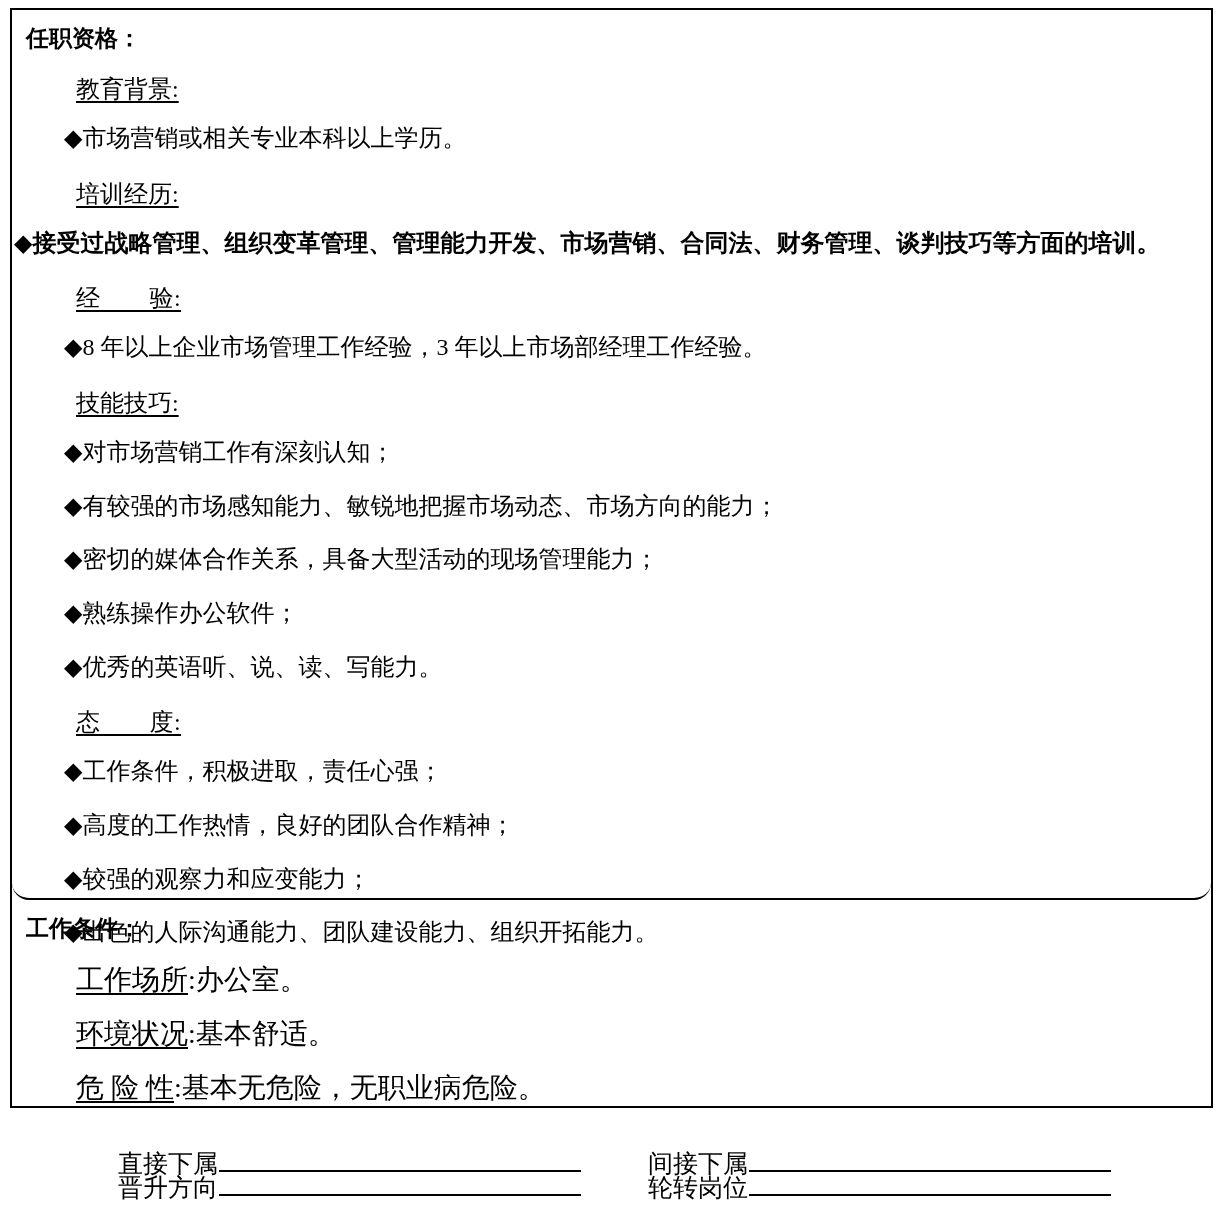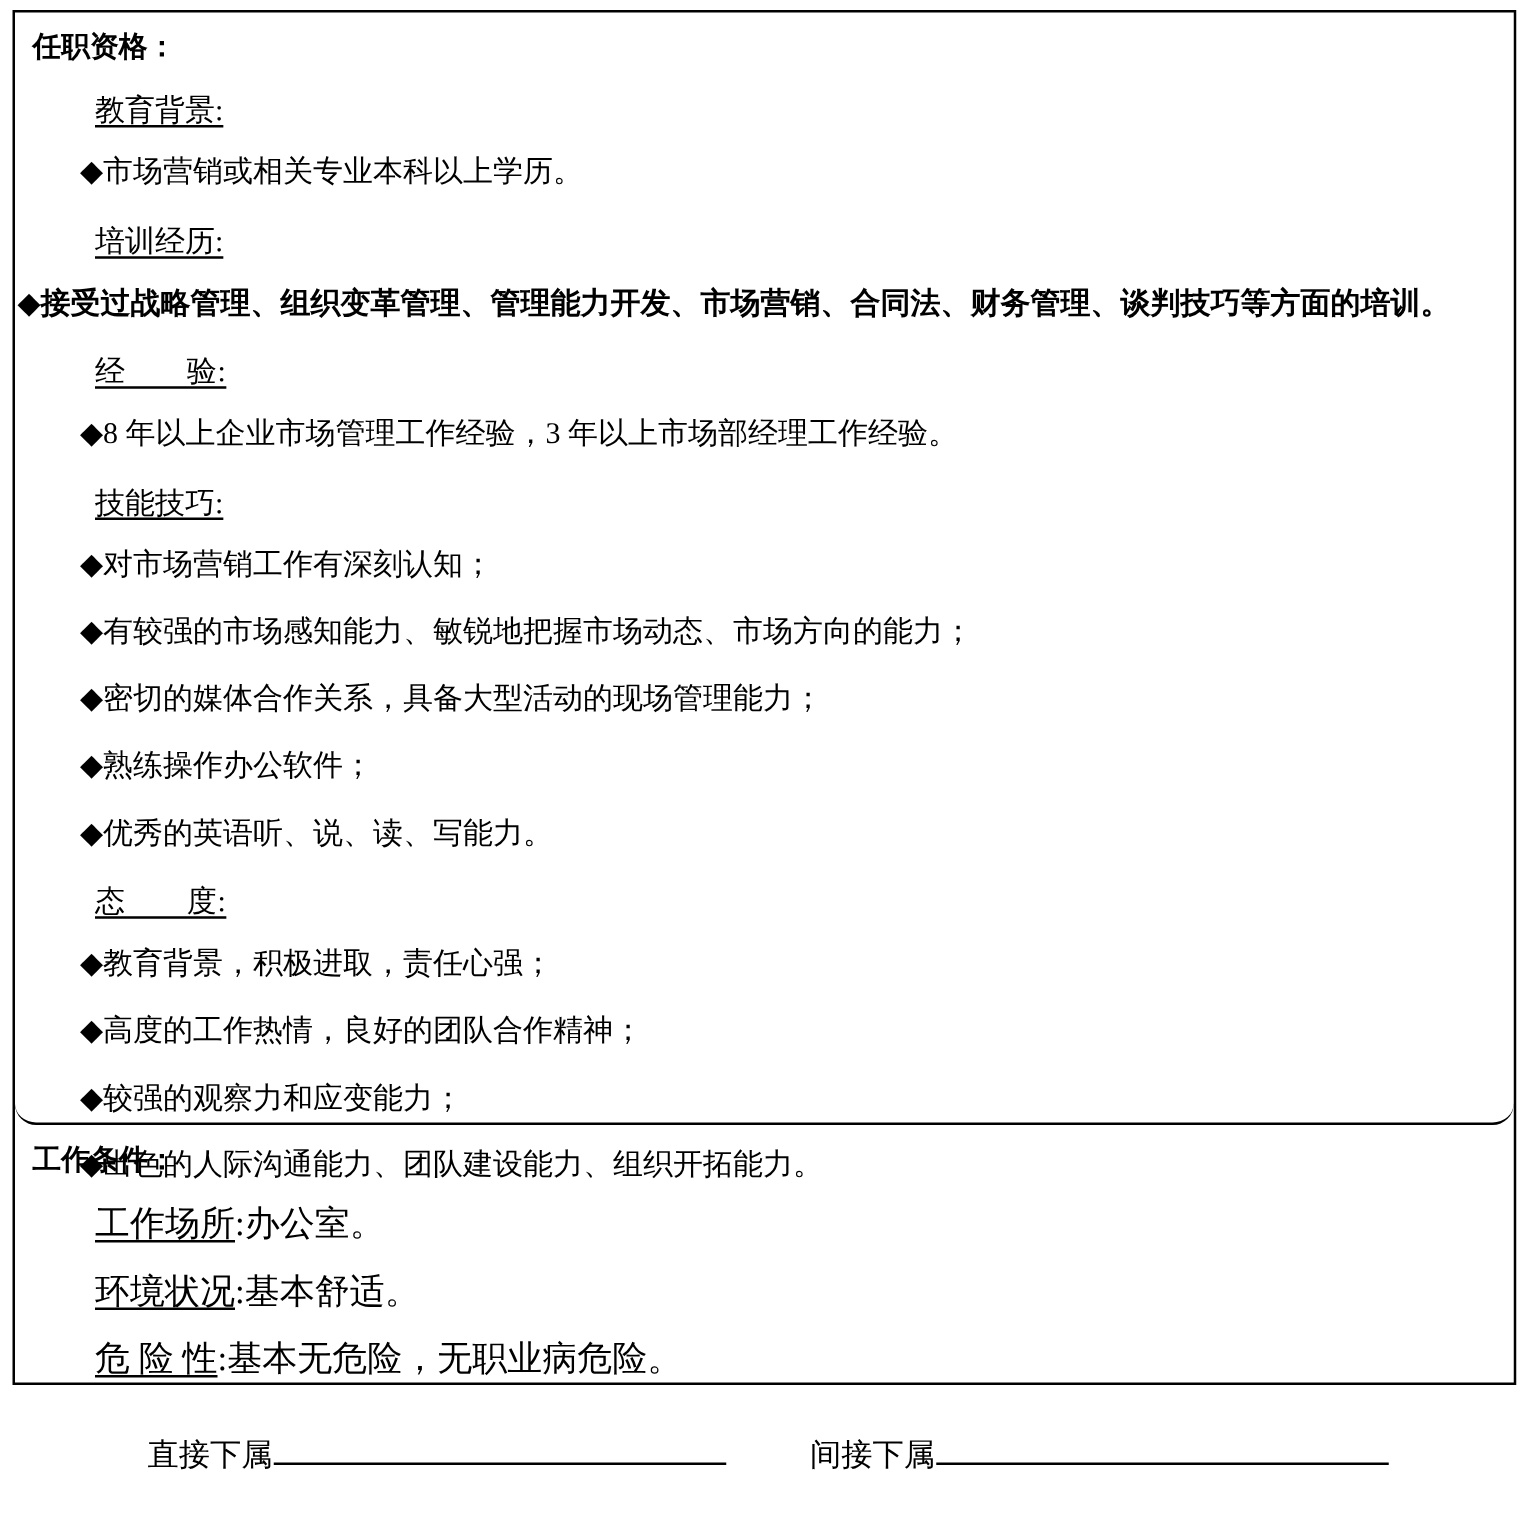--- a/index.html
+++ b/index.html
@@ -164,21 +164,21 @@
     </div>
     <div class="bullet-line">◆对市场营销工作有深刻认知；</div>
     <div class="bullet-line">◆有较强的市场感知能力、敏锐地把握市场动态、市场方向的能力；</div>
     <div class="bullet-line">◆密切的媒体合作关系，具备大型活动的现场管理能力；</div>
     <div class="bullet-line">◆熟练操作办公软件；</div>
     <div class="bullet-line">◆优秀的英语听、说、读、写能力。</div>
 
     <div class="sub-head">
       <span class="u sp-wide">态　　度:</span>
     </div>
-    <div class="bullet-line">◆教育背景，积极进取，责任心强；</div>
+    <div class="bullet-line">◆工作条件，积极进取，责任心强；</div>
     <div class="bullet-line">◆高度的工作热情，良好的团队合作精神；</div>
     <div class="bullet-line">◆较强的观察力和应变能力；</div>
     <div class="bullet-line">◆出色的人际沟通能力、团队建设能力、组织开拓能力。</div>
   </div>
 
   <div class="section section-conditions">
 
     <div class="block-title">工作条件：</div>
 
     <div class="cond-line">
@@ -201,13 +201,23 @@
     <div class="form-field c1">
       <span class="form-label">直接下属</span>
       <span class="form-blank"></span>
     </div>
     <div class="form-field c2">
       <span class="form-label">间接下属</span>
       <span class="form-blank"></span>
     </div>
   </div>
 
+  <div class="form-row r2">
+    <div class="form-field c1">
+      <span class="form-label">晋升方向</span>
+      <span class="form-blank"></span>
+    </div>
+    <div class="form-field c2">
+      <span class="form-label">轮转岗位</span>
+      <span class="form-blank"></span>
+    </div>
+  </div>
 </div>
 
 </body></html>

